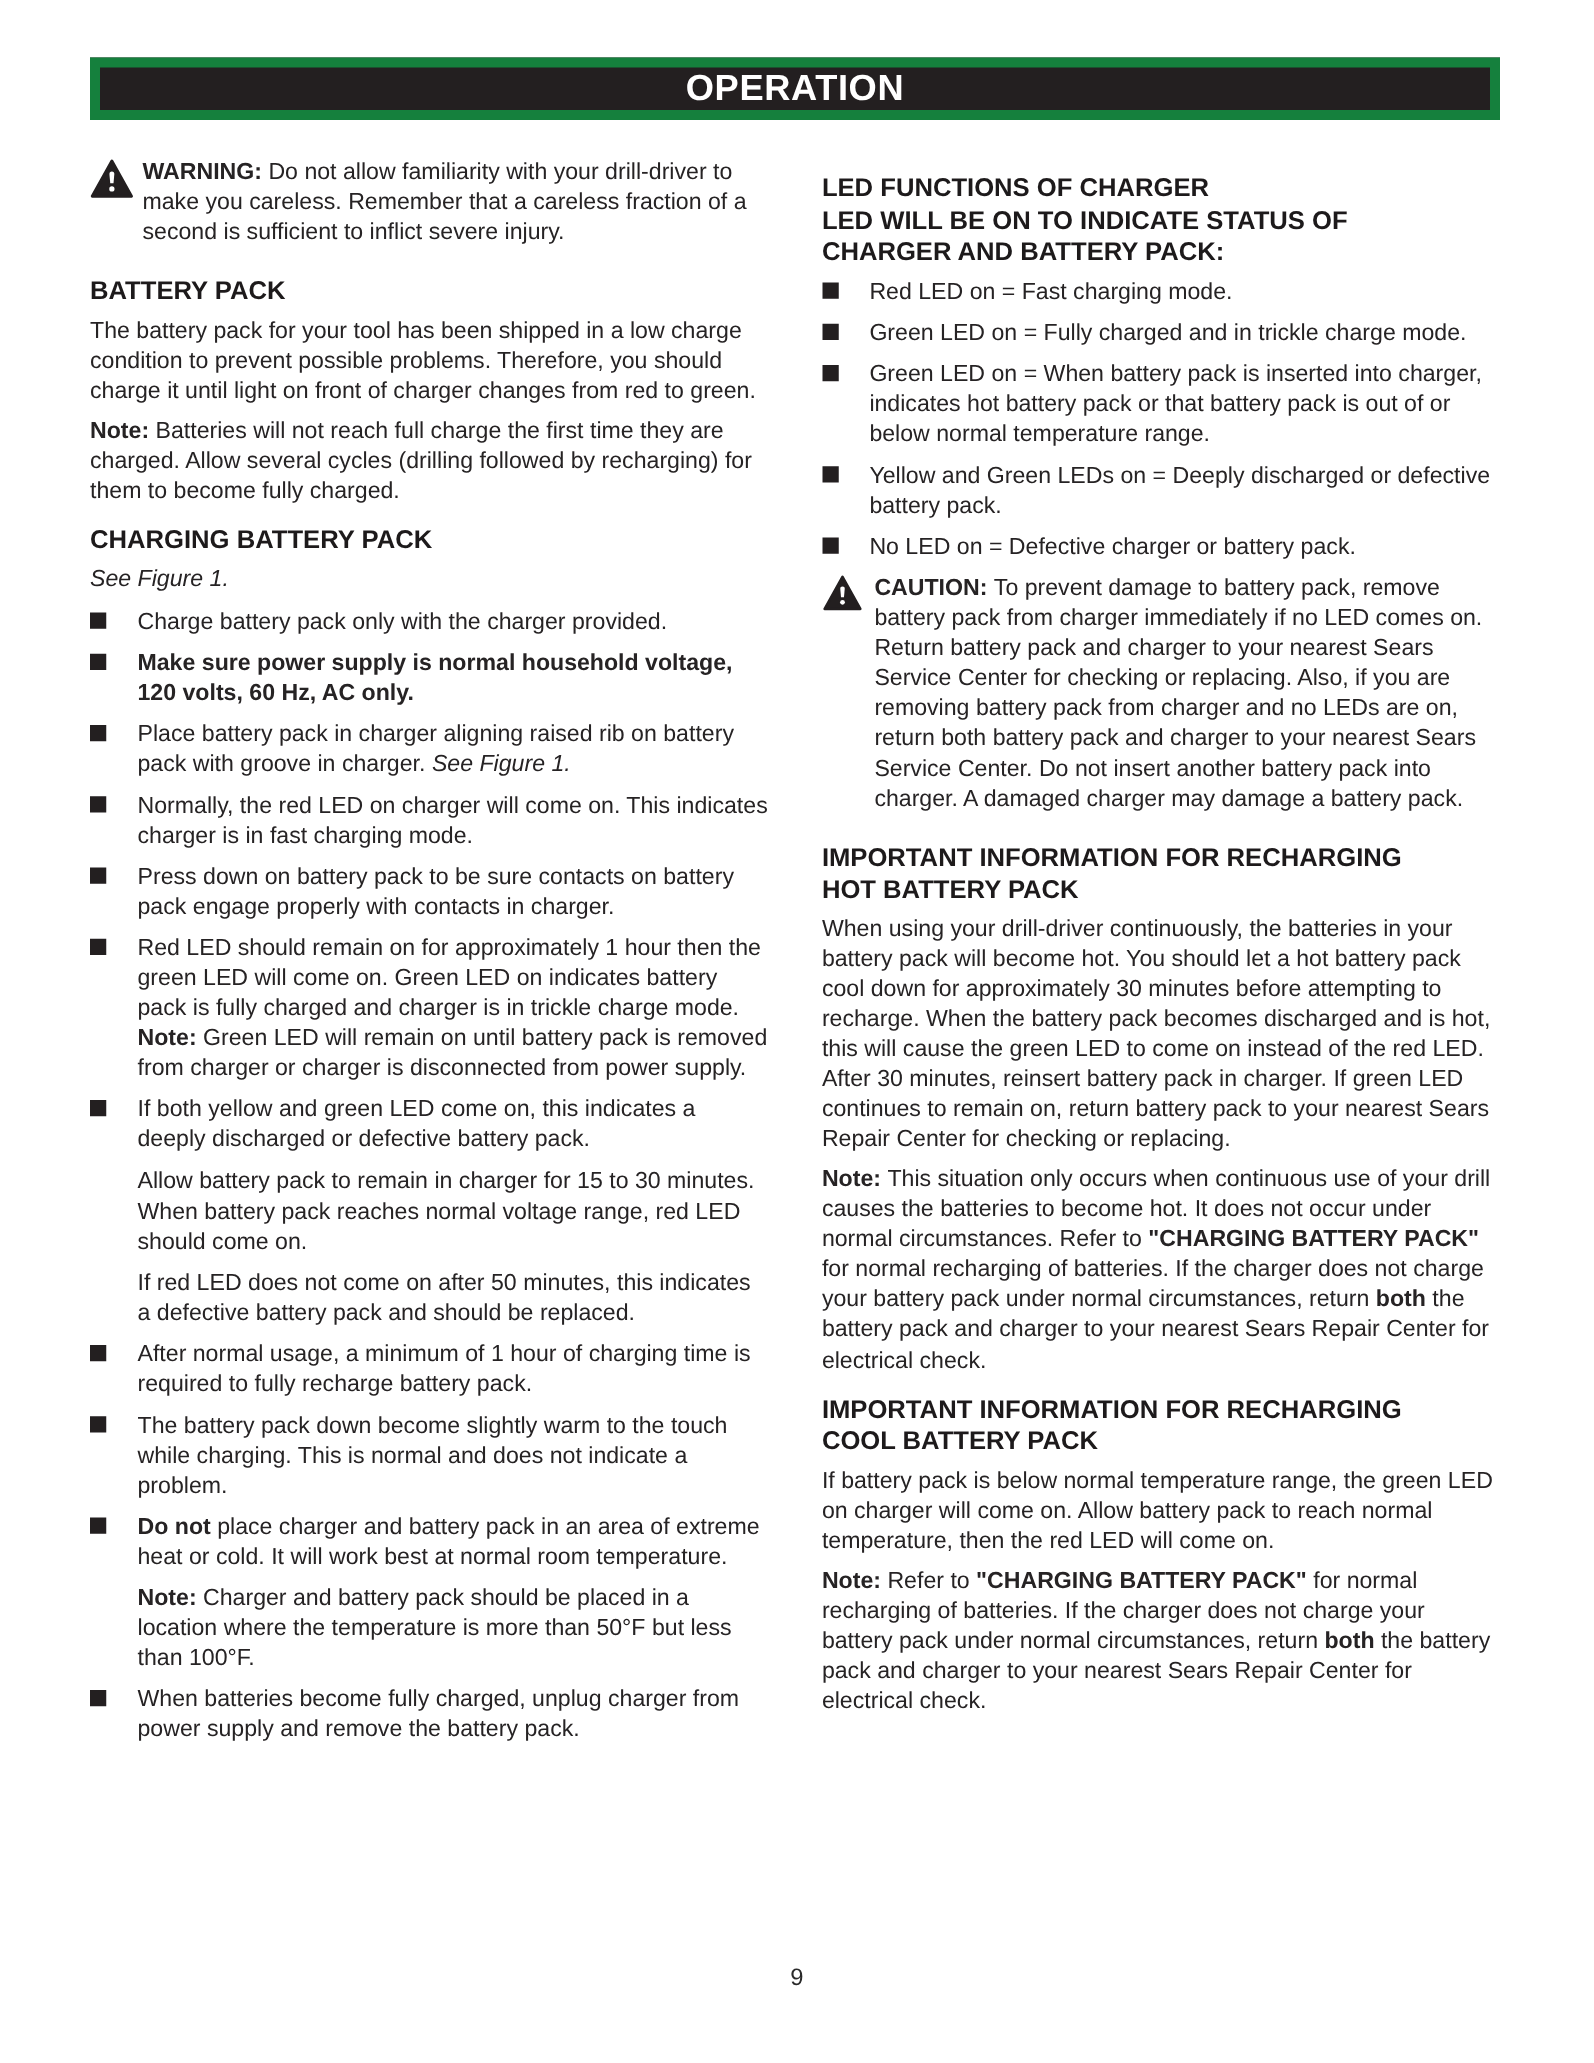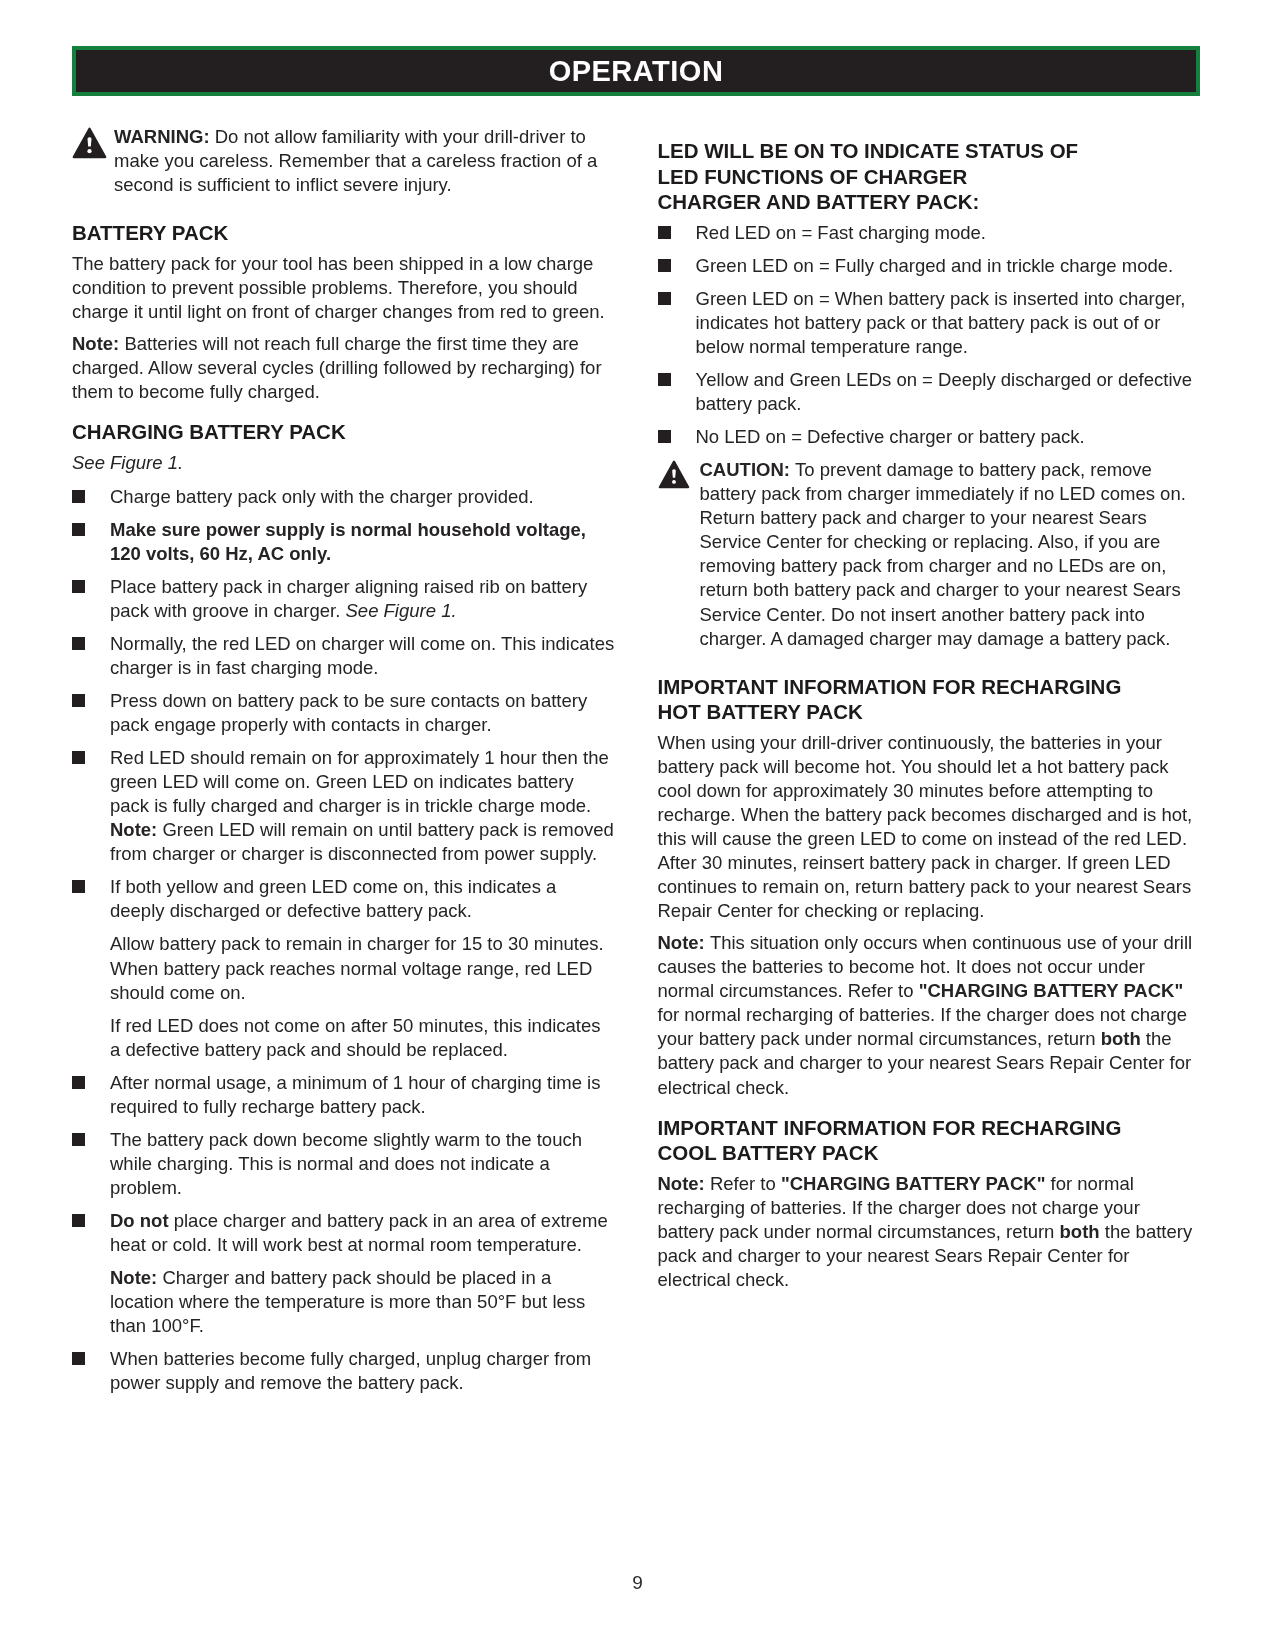--- a/index.html
+++ b/index.html
@@ -12,21 +12,21 @@
     overflow: hidden;
   }
   .page {
     width: 1275px; height: 1650px;
     padding: 46px 75px 0 72px;
     position: relative;
   }
   .header-bar {
     height: 50px;
     background: #231f20;
-    border: 4px solid #15803d;
+    border: 8px solid #15803d;
     display: flex; align-items: center; justify-content: center;
   }
   .header-title {
     color: #ffffff;
     font-weight: bold;
     font-size: 29px;
     letter-spacing: 0.5px;
   }
   .columns {
     display: grid;
@@ -181,22 +181,22 @@
           <div class="li-body">
               <p><span>When batteries become fully charged, unplug charger from power supply and remove the battery pack.</span></p>
             </div>
         </li>
       </ul>
     </div>
 
     <div class="col">
 
       <h2 class="first">
+        <span class="hline">LED FUNCTIONS OF CHARGER</span>
         <span class="hline">LED WILL BE ON TO INDICATE STATUS OF</span>
-        <span class="hline">LED FUNCTIONS OF CHARGER</span>
         <span class="hline">CHARGER AND BATTERY PACK:</span>
       </h2>
 
       <ul class="bullets">
         <li>
           <span class="sq"></span>
           <div class="li-body">
               <p><span>Red LED on = Fast charging mode.</span></p>
             </div>
         </li>
@@ -241,19 +241,20 @@
         <span class="hline">IMPORTANT INFORMATION FOR RECHARGING</span>
         <span class="hline">HOT BATTERY PACK</span>
       </h2>
       <p><span>When using your drill-driver continuously, the batteries in your battery pack will become hot. You should let a hot battery pack cool down for approximately 30 minutes before attempting to recharge. When the battery pack becomes discharged and is hot, this will cause the green LED to come on instead of the red LED. After 30 minutes, reinsert battery pack in charger. If green LED continues to remain on, return battery pack to your nearest Sears Repair Center for checking or replacing.</span></p>
       <p><span style="font-weight: bold;">Note: </span><span>This situation only occurs when continuous use of your drill causes the batteries to become hot. It does not occur under normal circumstances. Refer to </span><span style="font-weight: bold;">"CHARGING BATTERY PACK"</span><span> for normal recharging of batteries. If the charger does not charge your battery pack under normal circumstances, return </span><span style="font-weight: bold;">both</span><span> the battery pack and charger to your nearest Sears Repair Center for electrical check.</span></p>
 
       <h2>
         <span class="hline">IMPORTANT INFORMATION FOR RECHARGING</span>
         <span class="hline">COOL BATTERY PACK</span>
       </h2>
+      <p><span>If battery pack is below normal temperature range, the green LED on charger will come on. Allow battery pack to reach normal temperature, then the red LED will come on.</span></p>
       <p><span style="font-weight: bold;">Note: </span><span>Refer to </span><span style="font-weight: bold;">"CHARGING BATTERY PACK"</span><span> for normal recharging of batteries. If the charger does not charge your battery pack under normal circumstances, return </span><span style="font-weight: bold;">both</span><span> the battery pack and charger to your nearest Sears Repair Center for electrical check.</span></p>
 
     </div>
   </div>
 
   <div class="page-number">9</div>
 </div>
 
 </body></html>

